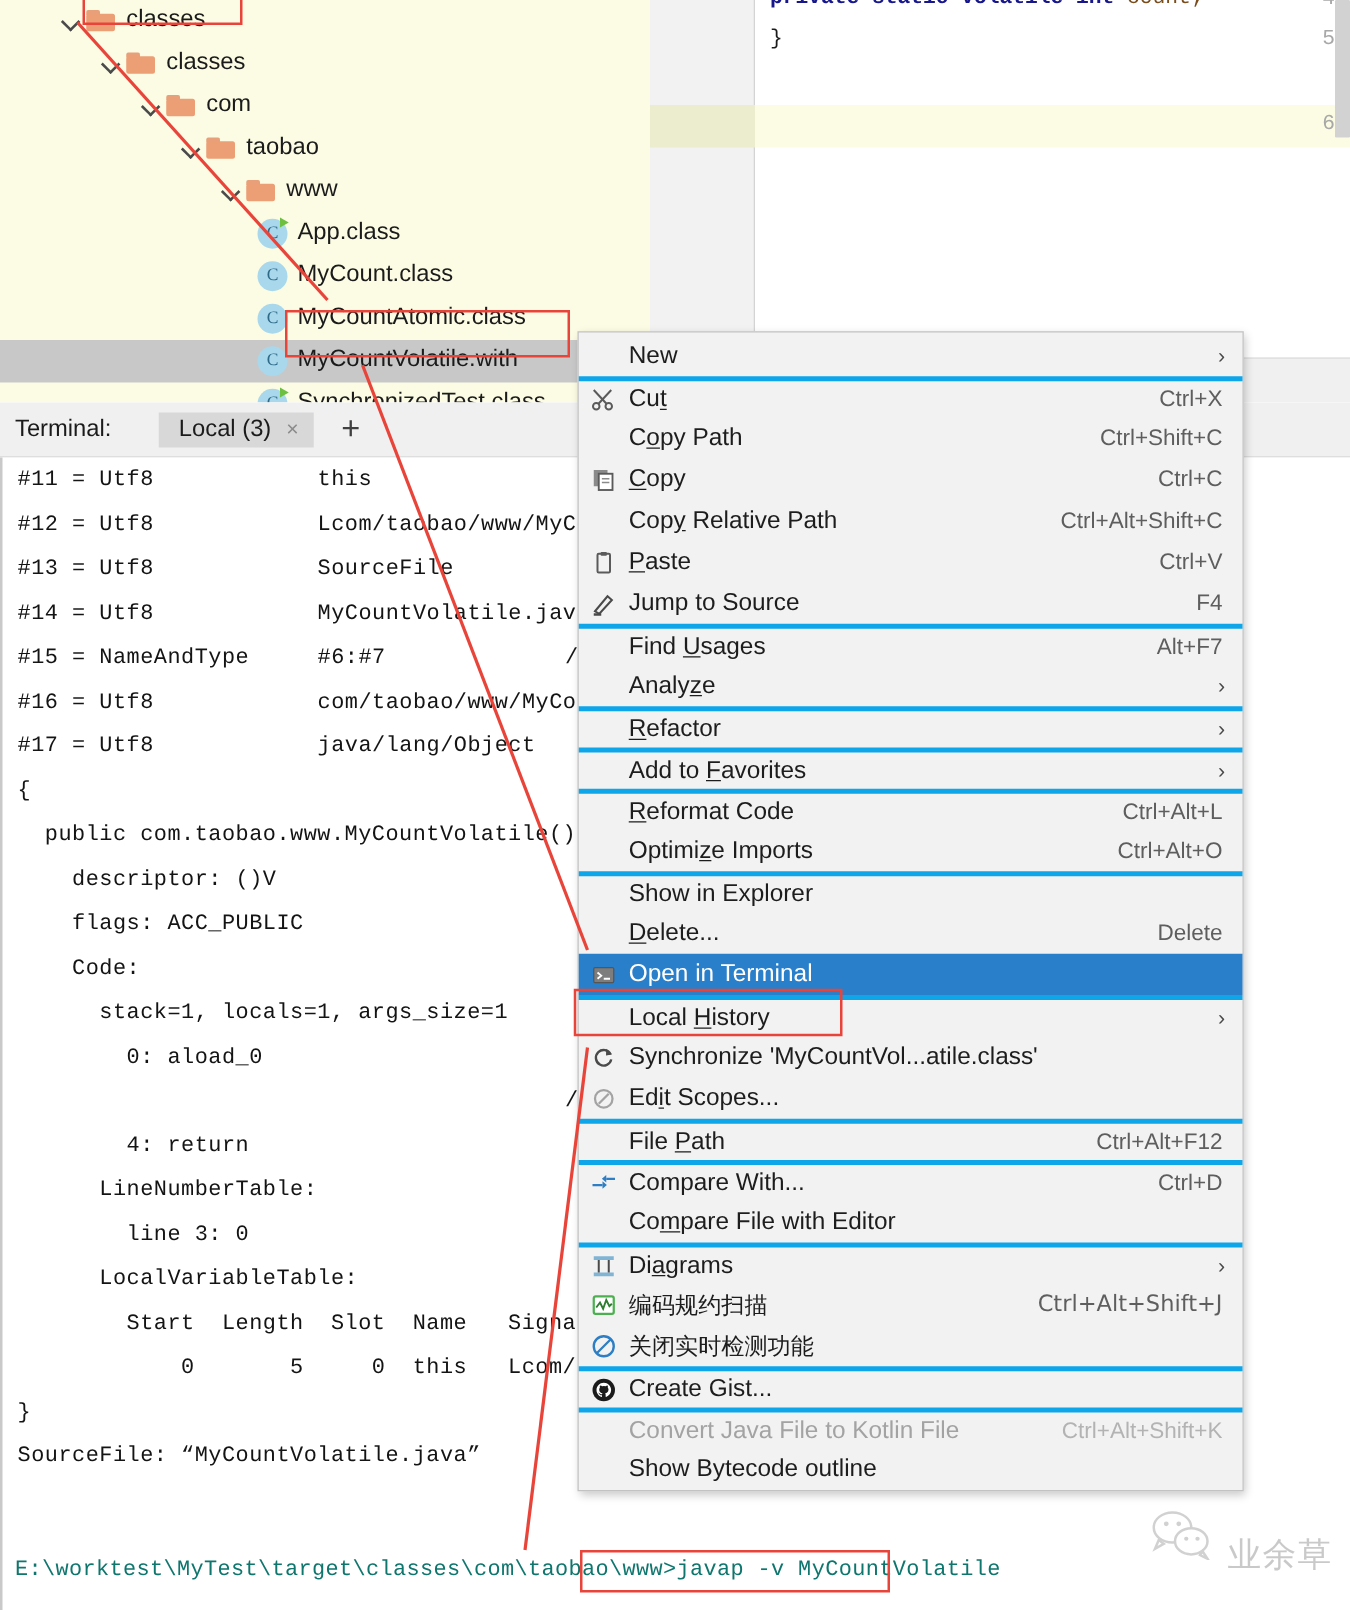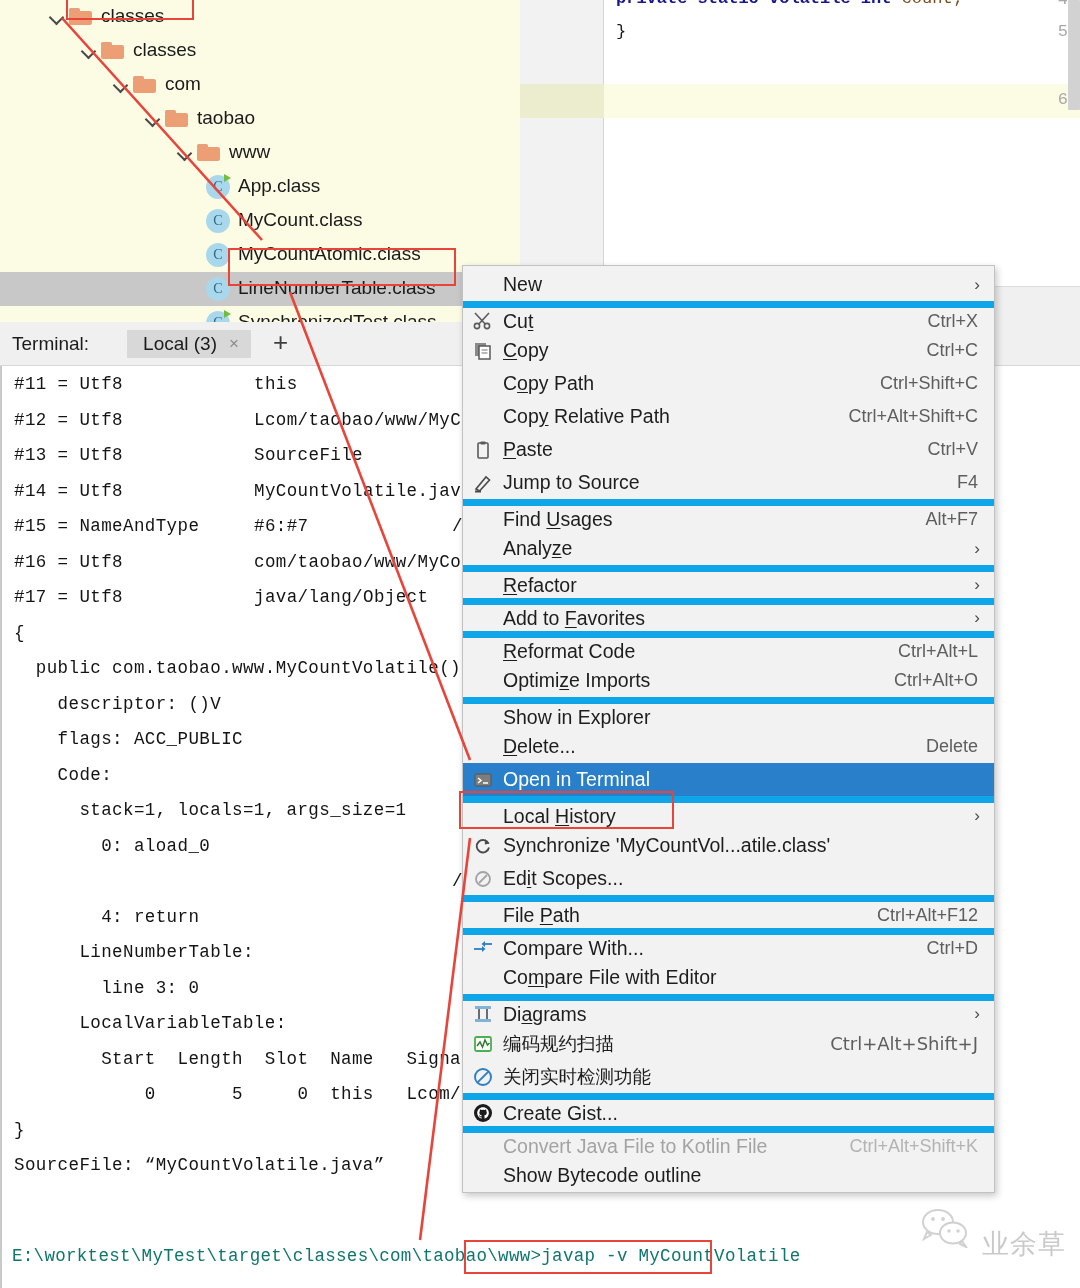--- a/index.html
+++ b/index.html
@@ -247,21 +247,21 @@
   }
   .mi {
     position: relative;
     height: 33px;
     display: flex;
     align-items: center;
     font-size: 19.5px;
     color: #1d1d1d;
     white-space: nowrap;
   }
-  .mi.sep-top { border-top: 7px solid #0ea5e9; }
+  .mi.sep-top { border-top: 4px solid #0ea5e9; }
   .mi .ico {
     width: 40px;
     flex: 0 0 40px;
     display: flex;
     align-items: center;
     justify-content: center;
   }
   .mi .lbl { flex: 1 1 auto; }
   .mi .lbl u { text-decoration: underline; text-underline-offset: 2px; }
   .mi .acc {
@@ -371,21 +371,21 @@
         <span class="class-ico">
           <span class="glyph">C</span>
         </span>
         <span class="tree-label">MyCountAtomic.class</span>
       </div>
       <div class="tree-row selected">
         <span style="display: inline-block; width: 206px; flex: 0 0 206px;"></span>
         <span class="class-ico">
           <span class="glyph">C</span>
         </span>
-        <span class="tree-label">LineNumberTable.class</span>
+        <span class="tree-label">MyCountVolatile.with</span>
       </div>
       <div class="tree-row">
         <span style="display: inline-block; width: 206px; flex: 0 0 206px;"></span>
         <span class="class-ico runnable">
           <span class="glyph">C</span>
         </span>
         <span class="tree-label">SynchronizedTest.class</span>
       </div>
     </div>
 
@@ -456,35 +456,35 @@
             <circle cx="4" cy="15" r="2.6" fill="none" stroke="#5a5a5a" stroke-width="1.6"></circle>
             <circle cx="14" cy="15" r="2.6" fill="none" stroke="#5a5a5a" stroke-width="1.6"></circle>
             <line x1="5.6" y1="13.2" x2="16" y2="2" stroke="#5a5a5a" stroke-width="1.6"></line>
             <line x1="12.4" y1="13.2" x2="2" y2="2" stroke="#5a5a5a" stroke-width="1.6"></line>
           </svg>
         </span>
         <span class="lbl">Cu<u>t</u></span>
         <span class="acc">Ctrl+X</span>
       </div>
       <div class="mi">
+        <span class="ico"></span>
+        <span class="lbl">C<u>o</u>py Path</span>
+        <span class="acc">Ctrl+Shift+C</span>
+      </div>
+      <div class="mi">
         <span class="ico">
           <svg class="svgico" width="20" height="20" viewBox="0 0 20 20">
             <rect x="2" y="2" width="11" height="13" fill="#8a8a8a"></rect>
             <rect x="6" y="5" width="11" height="13" fill="#ffffff" stroke="#5a5a5a" stroke-width="1.5"></rect>
             <line x1="8.5" y1="9" x2="14.5" y2="9" stroke="#8a8a8a" stroke-width="1.2"></line>
             <line x1="8.5" y1="12" x2="14.5" y2="12" stroke="#8a8a8a" stroke-width="1.2"></line>
           </svg>
         </span>
         <span class="lbl"><u>C</u>opy</span>
         <span class="acc">Ctrl+C</span>
-      </div>
-      <div class="mi">
-        <span class="ico"></span>
-        <span class="lbl">C<u>o</u>py Path</span>
-        <span class="acc">Ctrl+Shift+C</span>
       </div>
       <div class="mi">
         <span class="ico"></span>
         <span class="lbl">Cop<u>y</u> Relative Path</span>
         <span class="acc">Ctrl+Alt+Shift+C</span>
       </div>
       <div class="mi">
         <span class="ico">
           <svg class="svgico" width="20" height="20" viewBox="0 0 20 20">
             <rect x="5" y="3" width="10" height="15" rx="1" fill="none" stroke="#5a5a5a" stroke-width="1.6"></rect>

